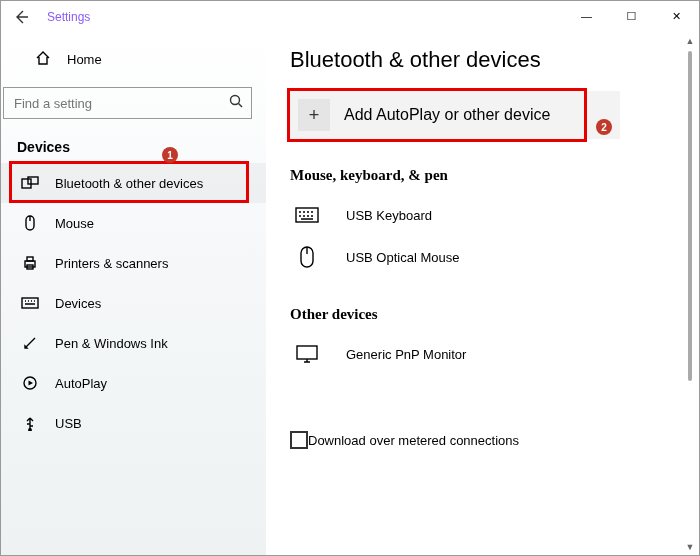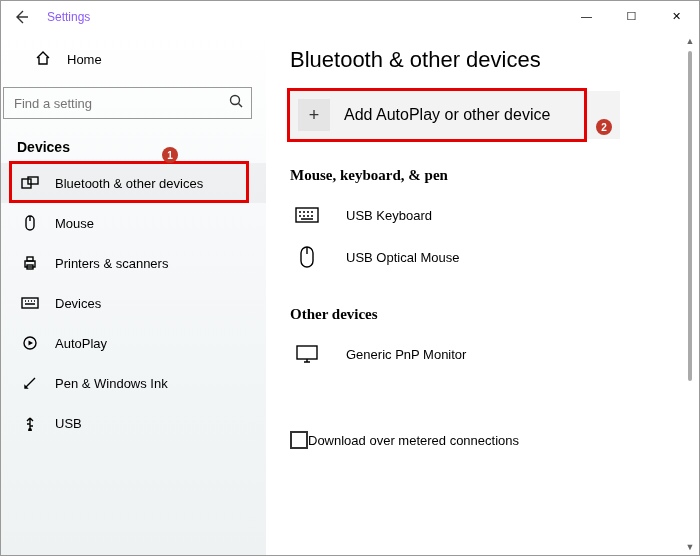--- a/index.html
+++ b/index.html
@@ -118,33 +118,33 @@
           <svg width="18" height="12" viewBox="0 0 18 12">
             <rect x="1" y="1" width="16" height="10"></rect>
             <path d="M4 4h1M7 4h1M10 4h1M13 4h1M4 7h10"></path>
           </svg>
         </span>
       <span>Devices</span>
     </div>
     <div class="nav-item">
       <span class="icon">
           <svg width="16" height="16" viewBox="0 0 16 16">
+            <path d="M3 13 L13 3 M3 13 L5 13 L3 11 Z"></path>
+          </svg>
+        </span>
+      <span>Pen &amp; Windows Ink</span>
+    </div>
+    <div class="nav-item">
+      <span class="icon">
+          <svg width="16" height="16" viewBox="0 0 16 16">
             <circle cx="8" cy="8" r="6"></circle>
             <path d="M6.5 5.5 L11 8 L6.5 10.5 Z" fill="currentColor" stroke="none"></path>
           </svg>
         </span>
       <span>AutoPlay</span>
-    </div>
-    <div class="nav-item">
-      <span class="icon">
-          <svg width="16" height="16" viewBox="0 0 16 16">
-            <path d="M3 13 L13 3 M3 13 L5 13 L3 11 Z"></path>
-          </svg>
-        </span>
-      <span>Pen &amp; Windows Ink</span>
     </div>
     <div class="nav-item">
       <span class="icon">
           <svg width="14" height="16" viewBox="0 0 14 16">
             <path d="M7 15 V3 M7 3 L4 6 M7 3 L10 6 M4 9 H7 M10 11 H7"></path>
             <circle cx="7" cy="15" r="1.2" fill="currentColor"></circle>
           </svg>
         </span>
       <span>USB</span>
     </div>

